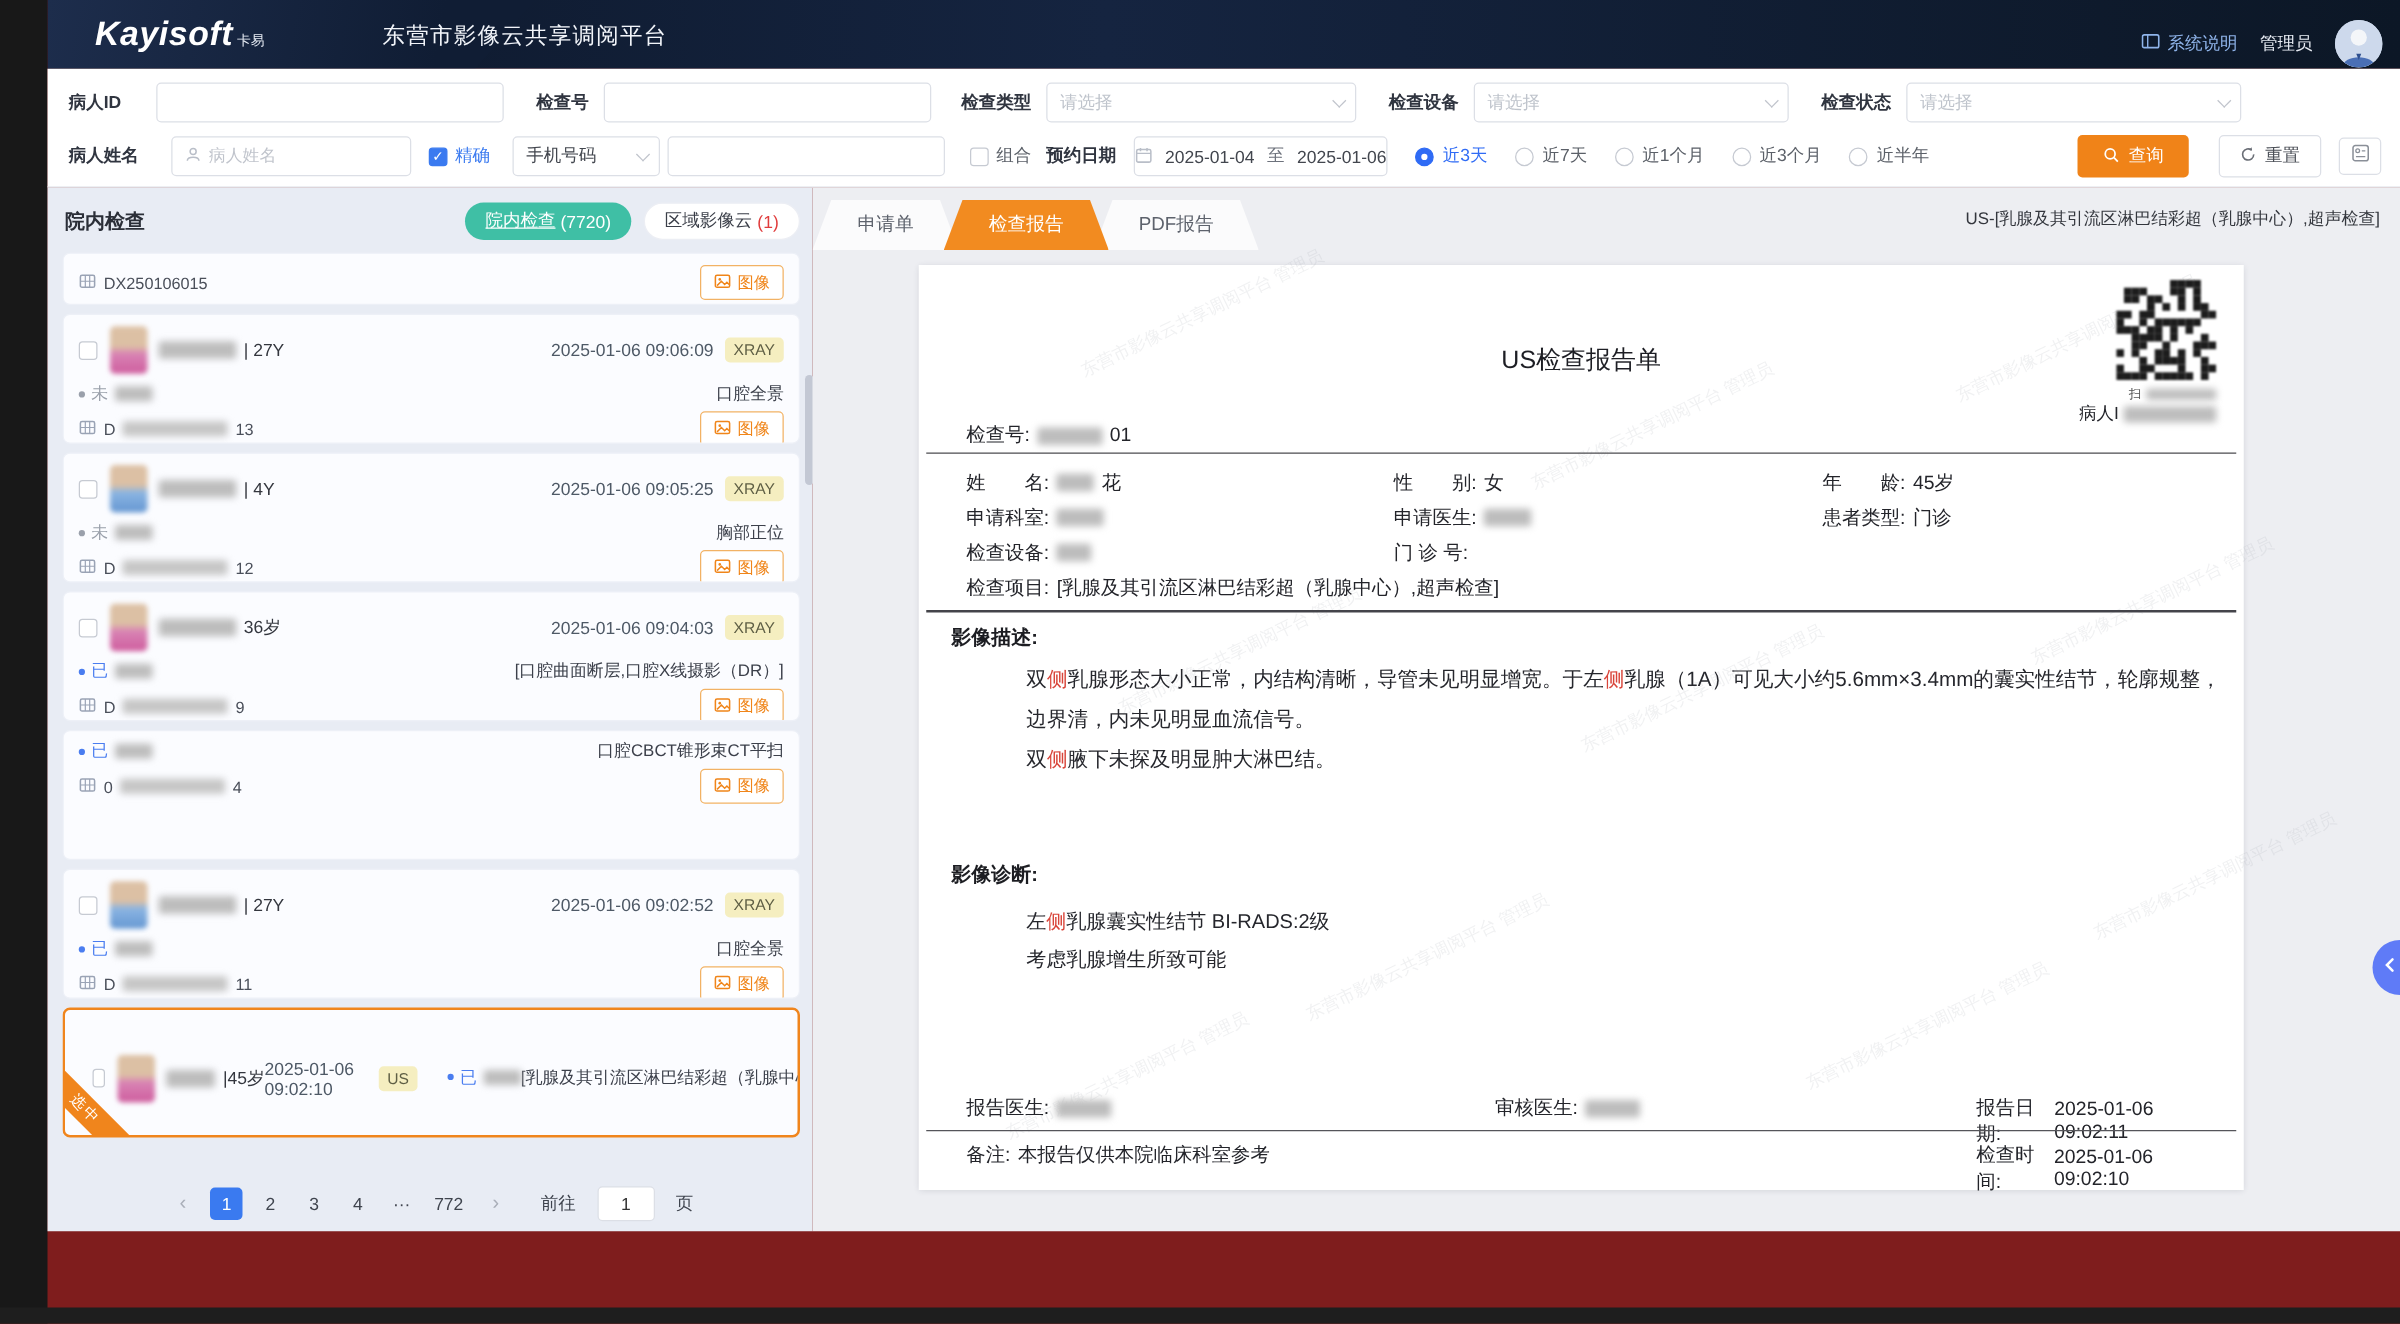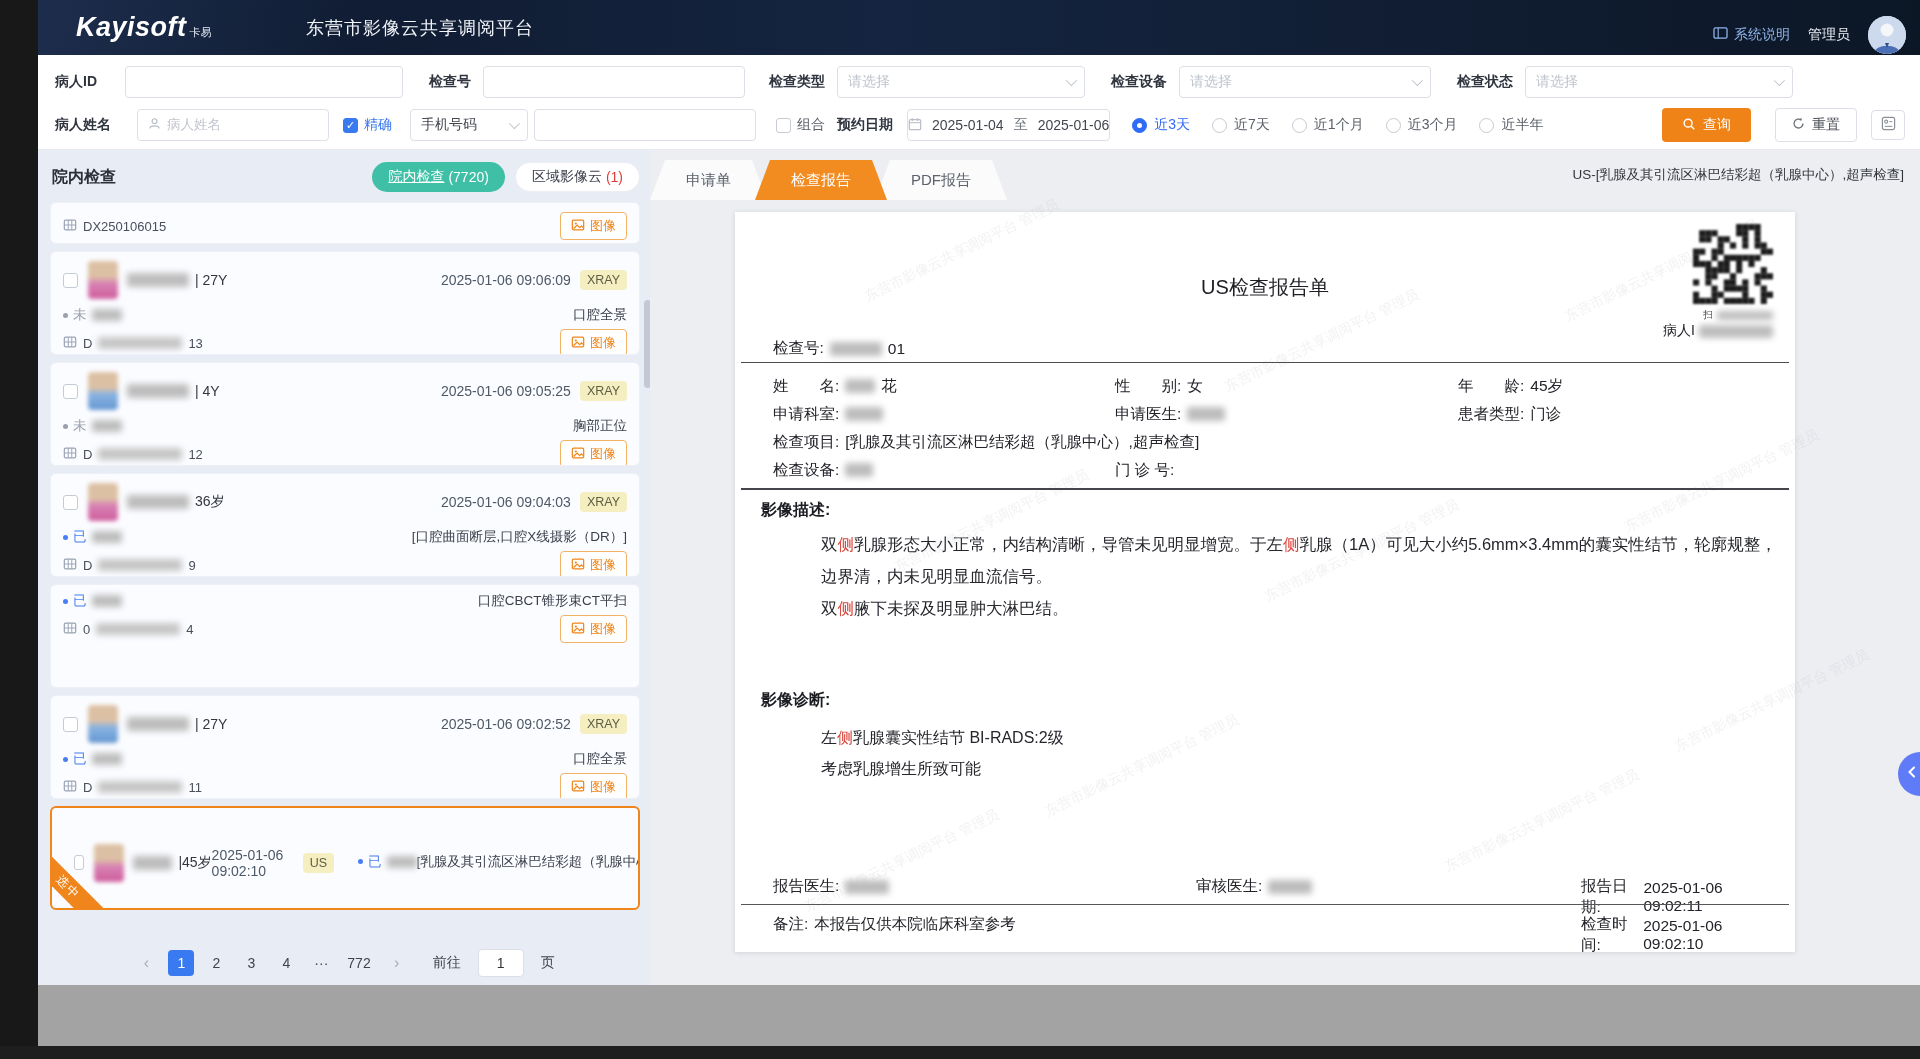--- a/index.html
+++ b/index.html
@@ -1,18 +1,18 @@
 <!DOCTYPE html>
 <html><head>
 <meta charset="utf-8">
 <style>
   * { margin:0; padding:0; box-sizing:border-box; }
   html,body { background:#2a2a2a; }
   body { font-family:"Liberation Sans","DejaVu Sans",sans-serif; }
-  .app { position:relative; width:1920px; height:1059px; background:#a3a3a3; overflow:hidden; }
+  .app { position:relative; width:1920px; height:1059px; background:#7f1d1d; overflow:hidden; }
 
   
   .navbar { position:absolute; left:38px; top:0; right:0; height:55px;
     background:linear-gradient(90deg,#0c1729 0%,#152440 45%,#0c1726 100%); }
   .logo-wrap { position:absolute; left:0; top:0; width:390px; height:55px;
     background:linear-gradient(100deg,#1d2d4c 0%,#101d34 80%);
     clip-path:polygon(0 0,100% 0,calc(100% - 48px) 100%,0 100%);
     display:flex; align-items:center; padding-left:38px; }
   .logo-main { color:#fff; font-size:27px; font-weight:bold; font-style:italic; letter-spacing:.5px; }
   .logo-suffix { color:#e8edf5; font-size:11px; margin-left:3px; margin-top:10px; }
@@ -696,31 +696,31 @@
               <span>申请医生:</span>
               <span class="blur"></span>
             </span>
           <span class="r-cell r-c3">
               <span>患者类型:</span>
               <span>门诊</span>
             </span>
         </div>
         <div class="row">
           <span class="r-cell r-c1">
+              <span>检查设备:</span>
+              <span class="blur" style="width:28px"></span>
+            </span>
+          <span class="r-cell r-c2">
+              <span>门 诊 号:</span>
+            </span>
+        </div>
+        <div class="row">
+          <span class="r-cell r-c1">
               <span>检查项目:</span>
               <span>[乳腺及其引流区淋巴结彩超（乳腺中心）,超声检查]</span>
-            </span>
-        </div>
-        <div class="row">
-          <span class="r-cell r-c1">
-              <span>检查设备:</span>
-              <span class="blur" style="width:28px"></span>
-            </span>
-          <span class="r-cell r-c2">
-              <span>门 诊 号:</span>
             </span>
         </div>
       </div>
       <div class="r-hr2"></div>
 
       <div class="r-sec-title" style="top:288px">影像描述:</div>
       <div class="r-desc-body" id="desc-body">
           <div><span>双</span><span class="hl">侧</span><span>乳腺形态大小正常，内结构清晰，导管未见明显增宽。于左</span><span class="hl">侧</span><span>乳腺（1A）可见大小约5.6mm×3.4mm的囊实性结节，轮廓规整，边界清，内未见明显血流信号。</span></div>
           <div><span>双</span><span class="hl">侧</span><span>腋下未探及明显肿大淋巴结。</span></div>
         </div>

